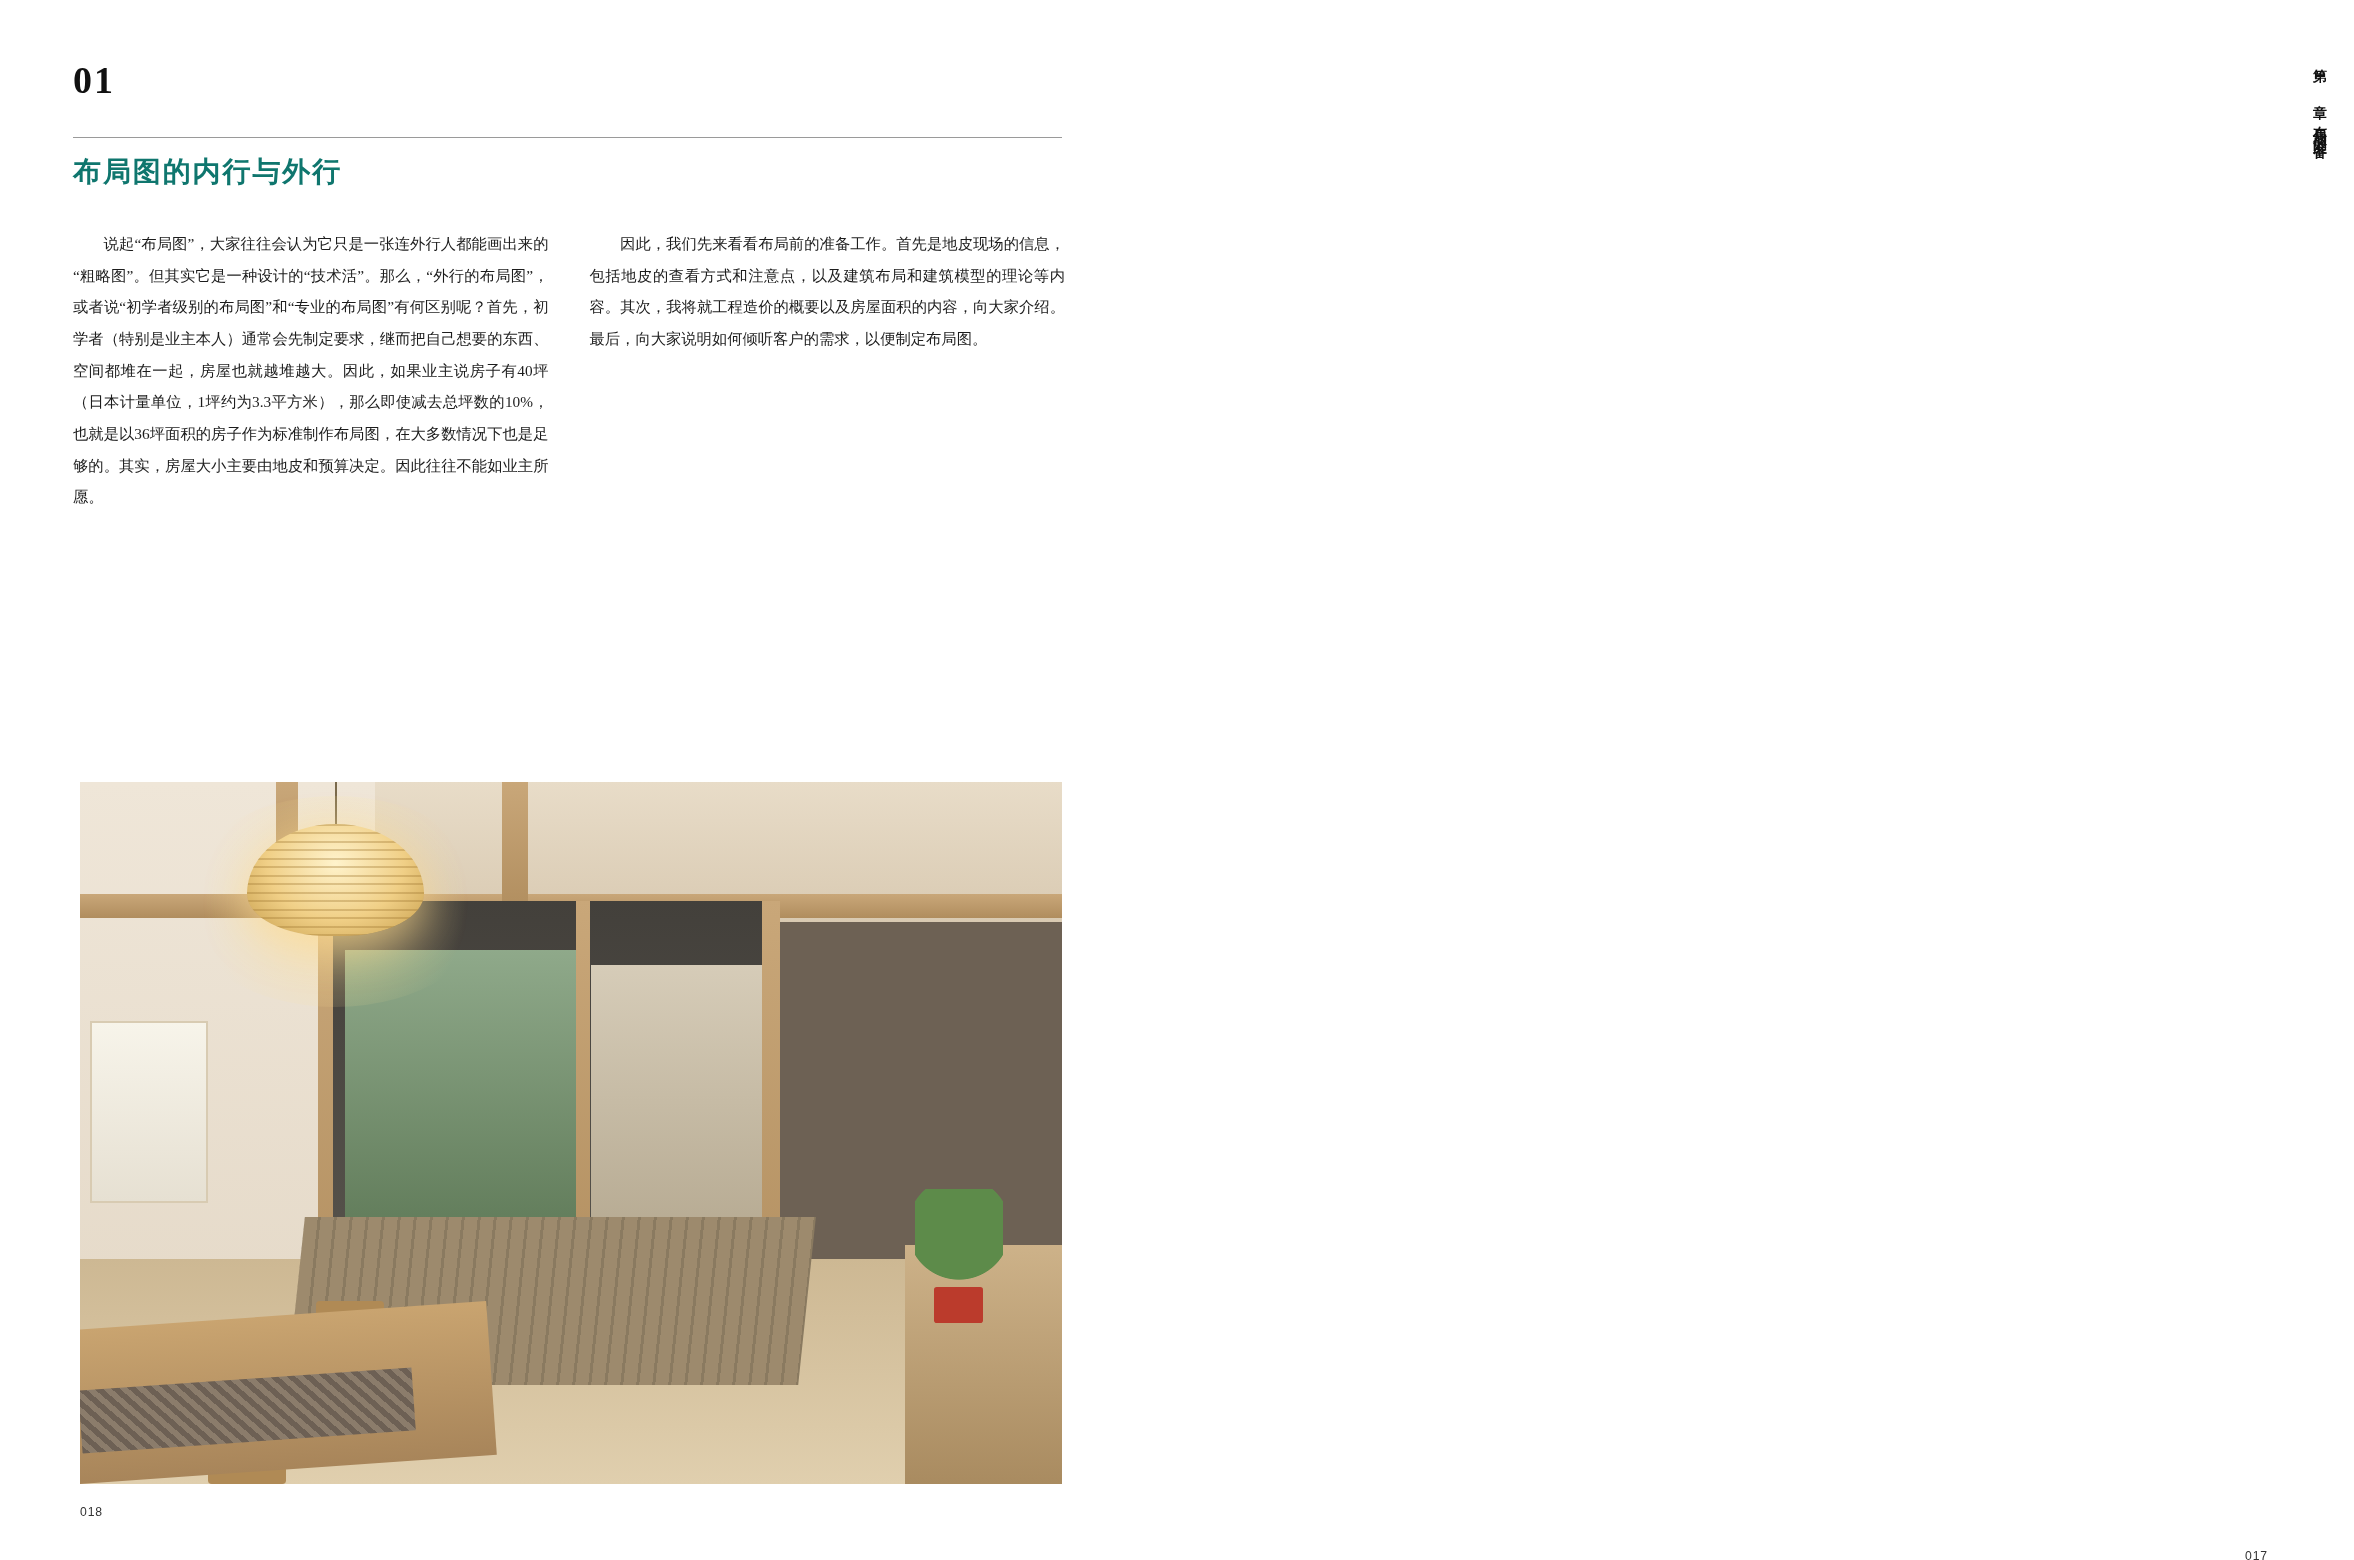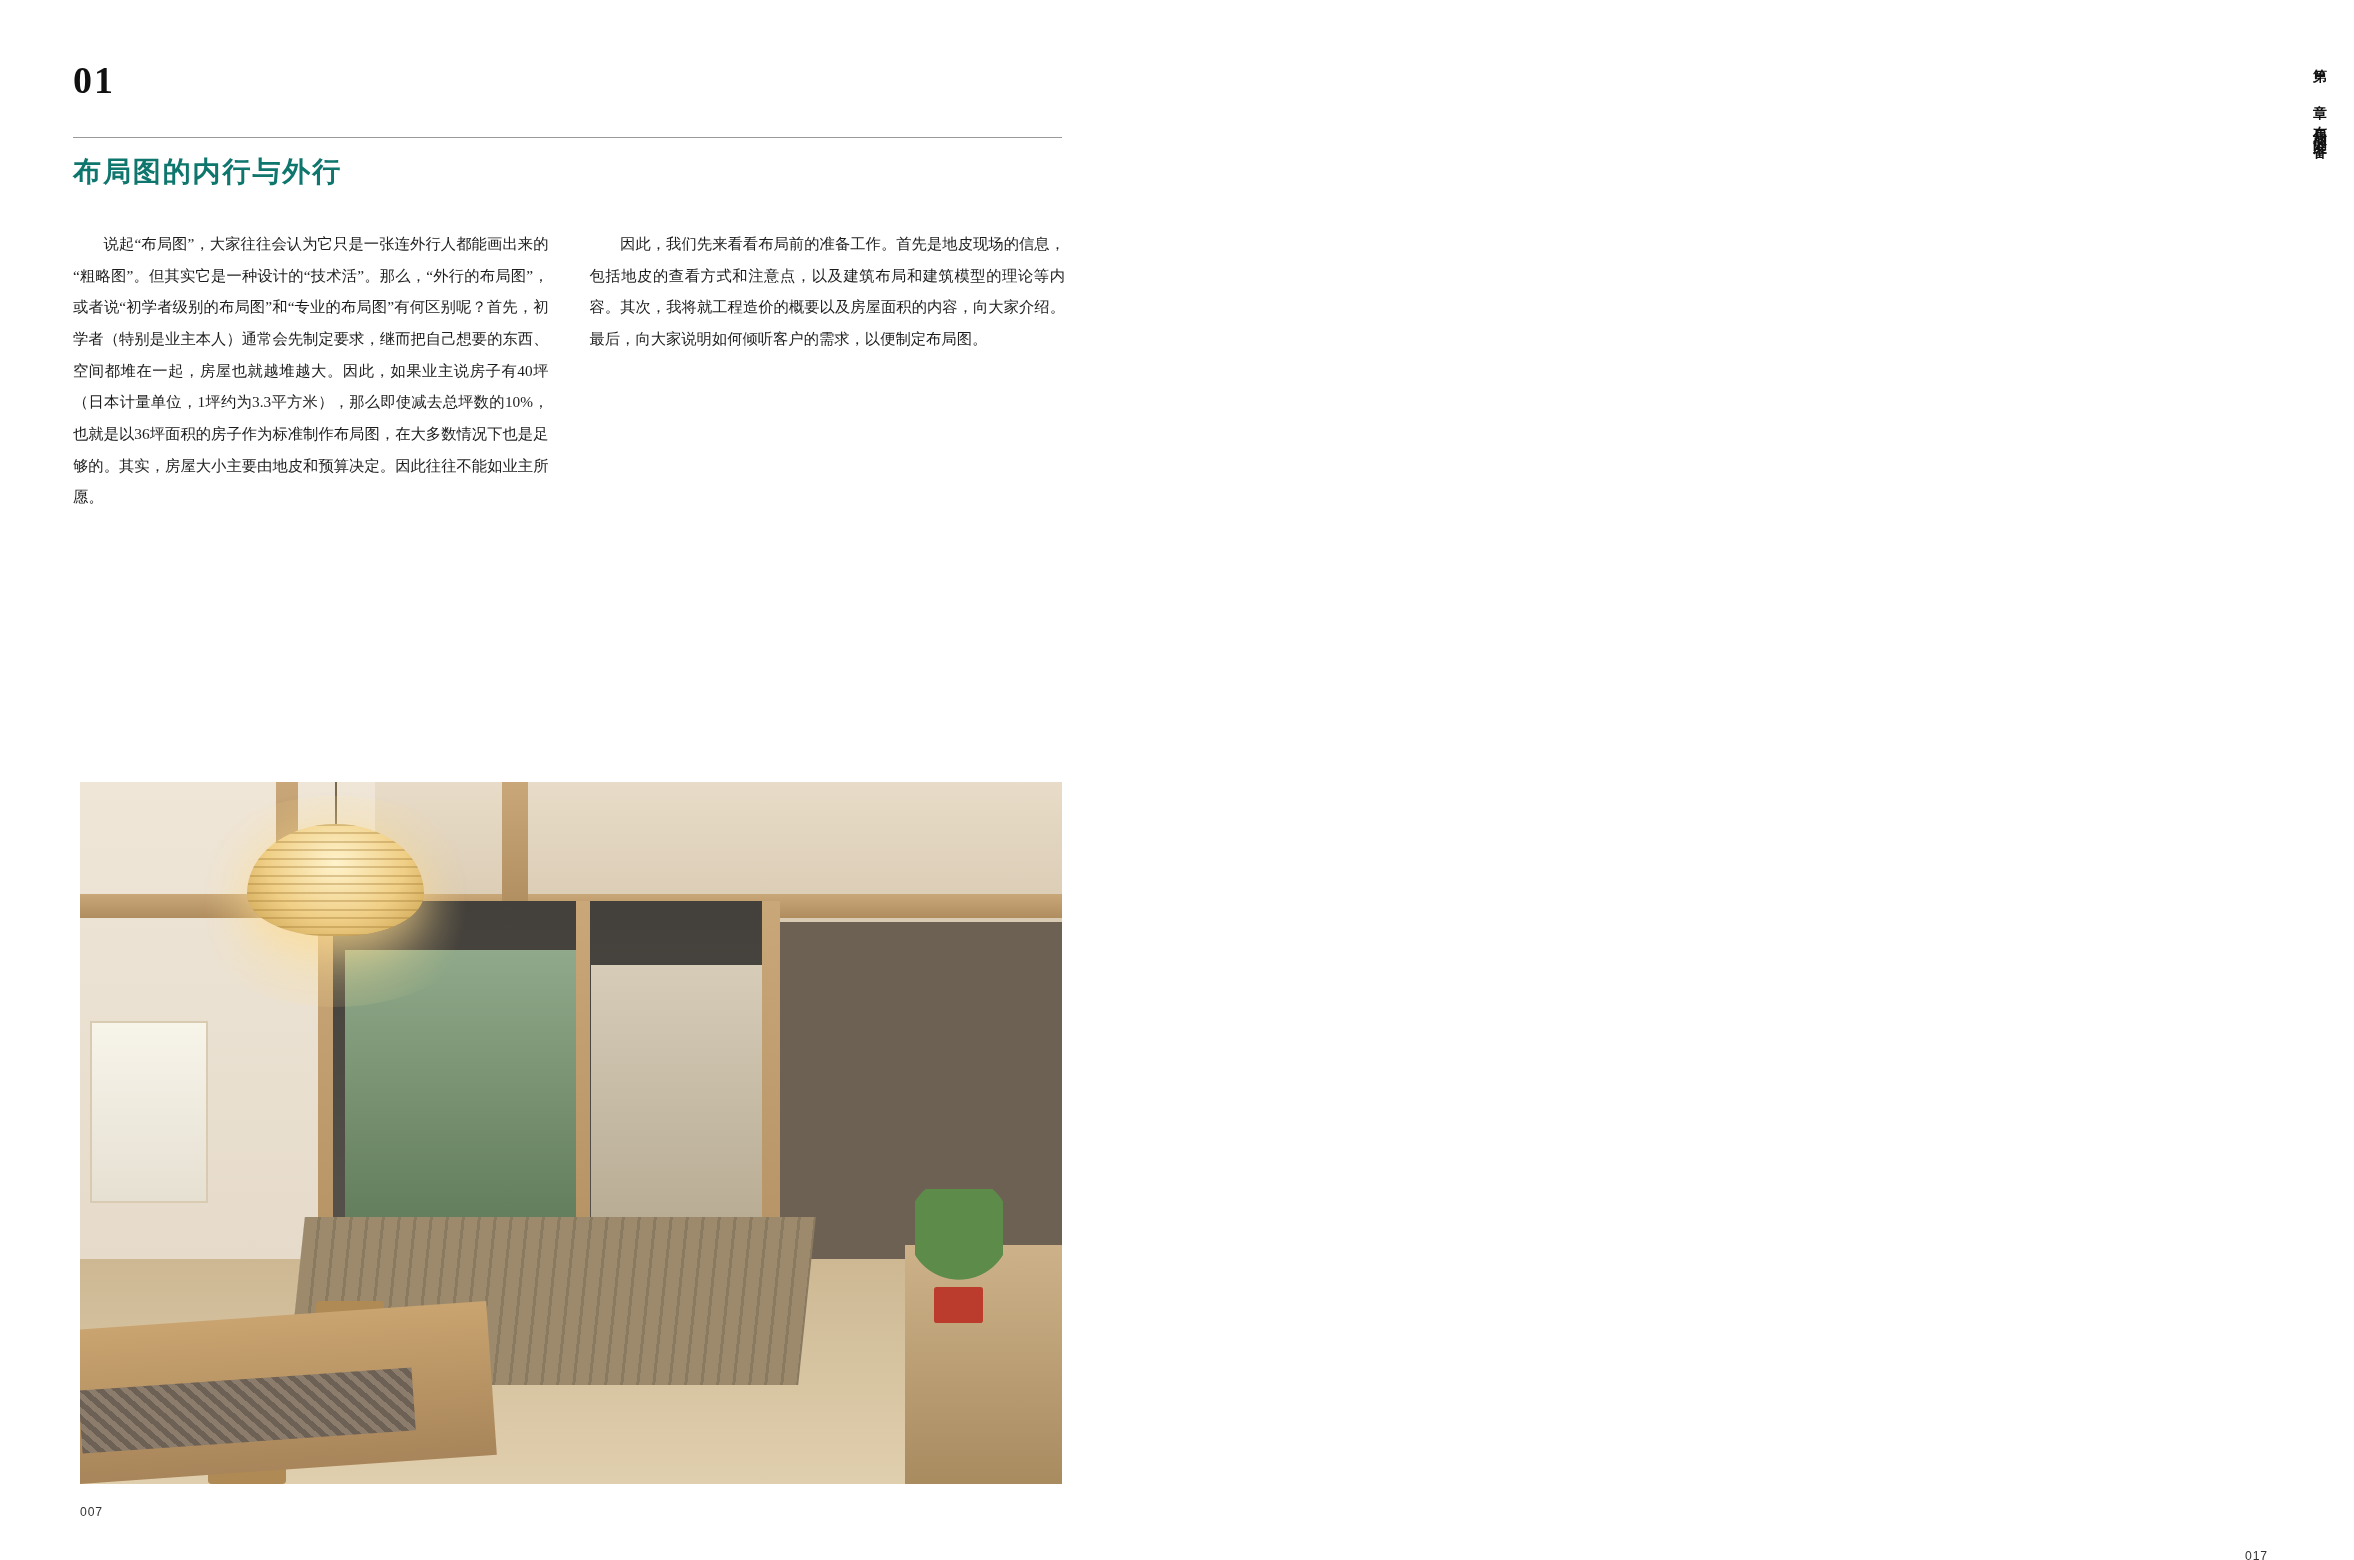--- a/index.html
+++ b/index.html
@@ -187,21 +187,21 @@
         <div class="int-table"></div>
         <div class="int-runner"></div>
         <div class="lamp-cord"></div>
         <div class="lamp-glow"></div>
         <div class="lamp-body">
             <div class="lamp-rings"></div>
           </div>
       </div>
     </div>
 
-    <div class="folio folio-left">007</div>
+    <div class="folio folio-left">018</div>
   </div>
 
   <div class="page page-right">
 
     <div class="side-tab">第 1 章　布局前的准备</div>
 
     <div class="folio folio-right">017</div>
   </div>
 </div>
 

